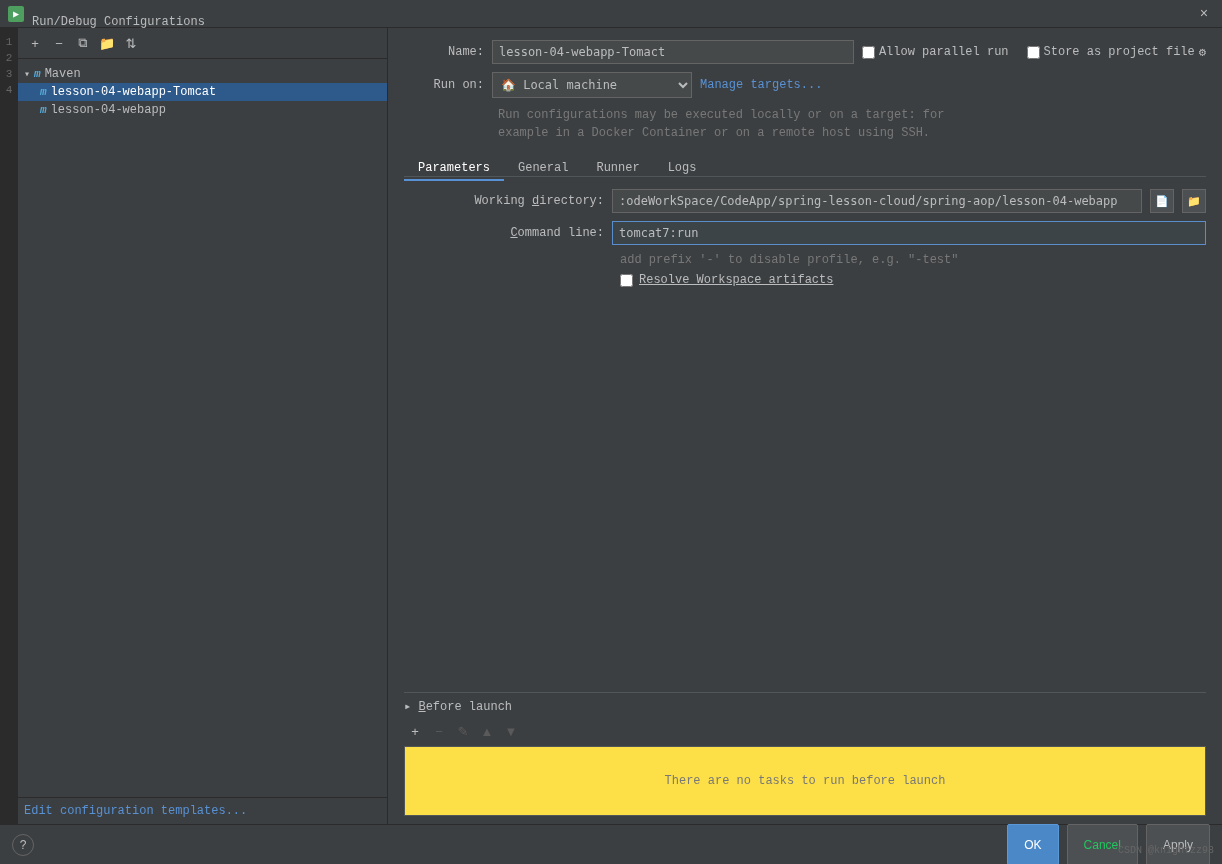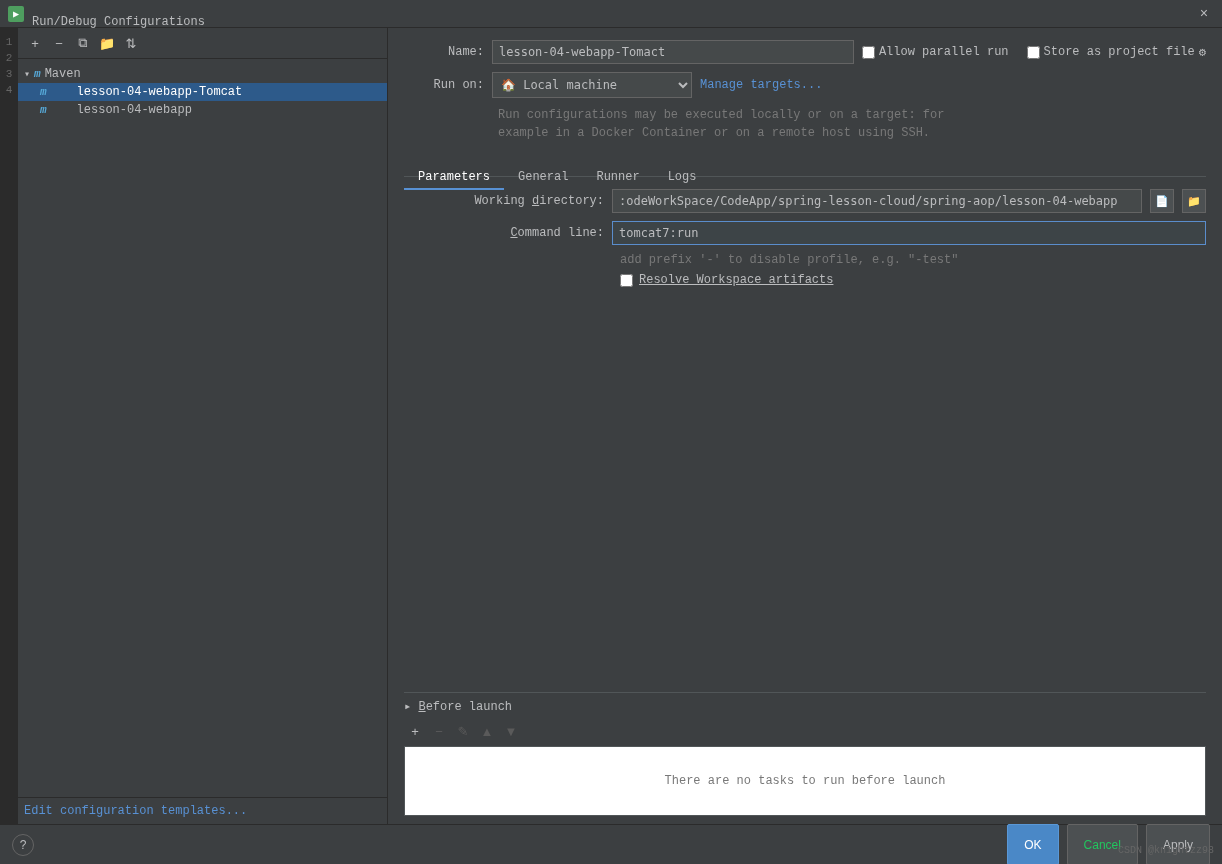--- a/index.html
+++ b/index.html
@@ -109,21 +109,21 @@
 
     .tree-item {
       display: flex;
       align-items: center;
       padding: 2px 6px 2px 22px;
       gap: 4px;
       cursor: pointer;
     }
     .tree-item.selected { background: #2d5a8a; }
     .tree-item-icon { color: #56a8d7; font-size: 11px; font-weight: bold; font-style: italic; }
-    .tree-item-label { color: #bbbcbe; font-size: 12px; margin-left: 26px; }
+    .tree-item-label { color: #bbbcbe; font-size: 12px; }
     .tree-item.selected .tree-item-label { color: white; }
 
     .left-footer {
       padding: 6px;
       border-top: 1px solid #2b2b2b;
     }
     .edit-templates-link {
       color: #5891d4;
       cursor: pointer;
       font-size: 12px;
@@ -209,21 +209,21 @@
       border-bottom: 1px solid #515658;
       margin-bottom: 12px;
     }
     .tab {
       padding: 4px 14px;
       font-size: 12px;
       color: #bbbcbe;
       cursor: pointer;
       border-bottom: 2px solid transparent;
       position: relative;
-      top: 14px;
+      top: 5px;
       text-align: center;
     }
     .tab.active {
       color: white;
       border-bottom: 2px solid #5891d4;
     }
 
     
     .param-row {
       display: flex;
@@ -309,21 +309,21 @@
       cursor: pointer;
       display: flex;
       align-items: center;
       justify-content: center;
       font-size: 13px;
       border-radius: 2px;
     }
     .bl-btn.disabled { color: #5a5a5a; cursor: default; }
 
     .before-launch-list {
-      background: #ffffff;
+      background: #fde047;
       border: 1px solid #515658;
       min-height: 70px;
       display: flex;
       align-items: center;
       justify-content: center;
     }
     .no-tasks-text { color: #787878; font-size: 12px; }
 
     
     .bottom-bar {

